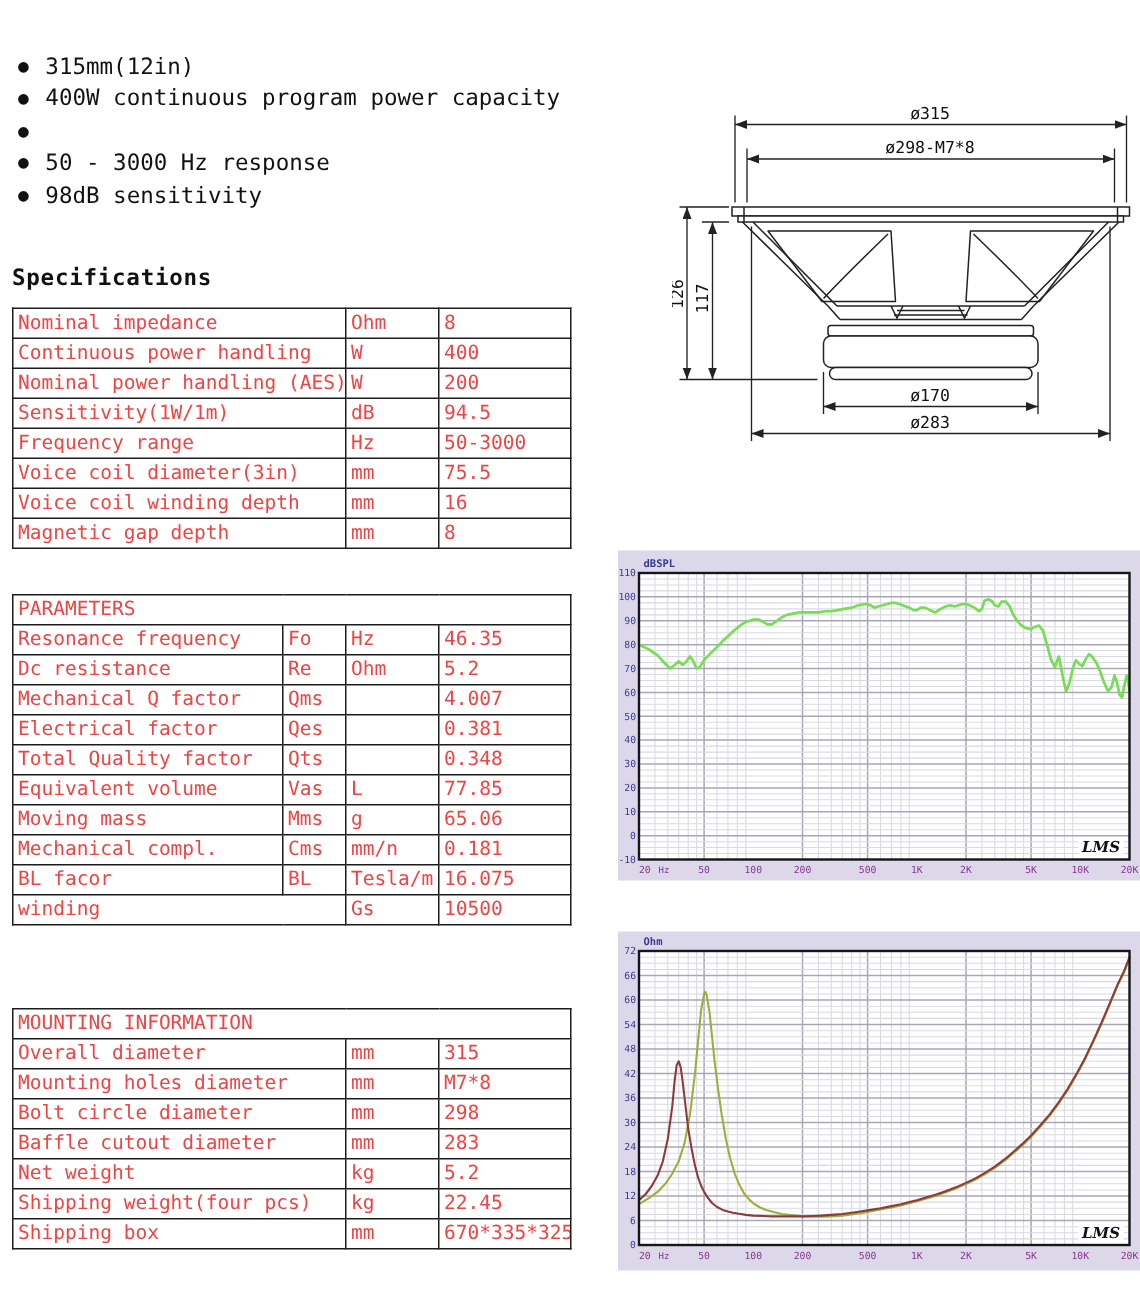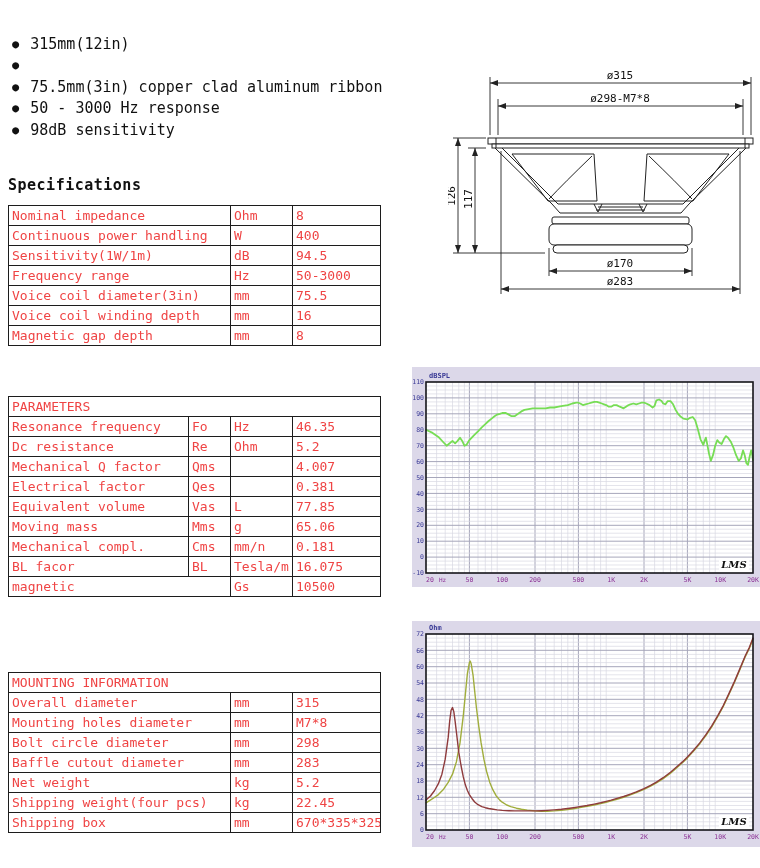--- a/index.html
+++ b/index.html
@@ -24,24 +24,24 @@
 
 <div class="page">
 
   <ul class="bullets" id="bullets">
       <li>
         <span class="dot">●</span>
         <span>315mm(12in)</span>
       </li>
       <li>
         <span class="dot">●</span>
+        <span>400W continuous program power capacity</span>
       </li>
       <li>
         <span class="dot">●</span>
-        <span>75.5mm(3in) copper clad aluminum ribbon</span>
       </li>
       <li>
         <span class="dot">●</span>
         <span>50 - 3000 Hz response</span>
       </li>
       <li>
         <span class="dot">●</span>
         <span>98dB sensitivity</span>
       </li>
     </ul>
@@ -59,20 +59,25 @@
           <td>Nominal impedance</td>
           <td>Ohm</td>
           <td>8</td>
         </tr>
         <tr>
           <td>Continuous power handling</td>
           <td>W</td>
           <td>400</td>
         </tr>
         <tr>
+          <td>Nominal power handling (AES)</td>
+          <td>W</td>
+          <td>200</td>
+        </tr>
+        <tr>
           <td>Sensitivity(1W/1m)</td>
           <td>dB</td>
           <td>94.5</td>
         </tr>
         <tr>
           <td>Frequency range</td>
           <td>Hz</td>
           <td>50-3000</td>
         </tr>
         <tr>
@@ -122,20 +127,26 @@
           <td></td>
           <td>4.007</td>
         </tr>
         <tr>
           <td>Electrical factor</td>
           <td>Qes</td>
           <td></td>
           <td>0.381</td>
         </tr>
         <tr>
+          <td>Total Quality factor</td>
+          <td>Qts</td>
+          <td></td>
+          <td>0.348</td>
+        </tr>
+        <tr>
           <td>Equivalent volume</td>
           <td>Vas</td>
           <td>L</td>
           <td>77.85</td>
         </tr>
         <tr>
           <td>Moving mass</td>
           <td>Mms</td>
           <td>g</td>
           <td>65.06</td>
@@ -146,21 +157,21 @@
           <td>mm/n</td>
           <td>0.181</td>
         </tr>
         <tr>
           <td>BL facor</td>
           <td>BL</td>
           <td>Tesla/m</td>
           <td>16.075</td>
         </tr>
         <tr>
-          <td colspan="2">magnetic</td>
+          <td colspan="2">winding</td>
           <td>Gs</td>
           <td>10500</td>
         </tr>
       </tbody>
     </table>
 
   <table class="tbl" id="mount-table">
       <colgroup>
         <col style="width:222px">
         <col style="width:62px">

